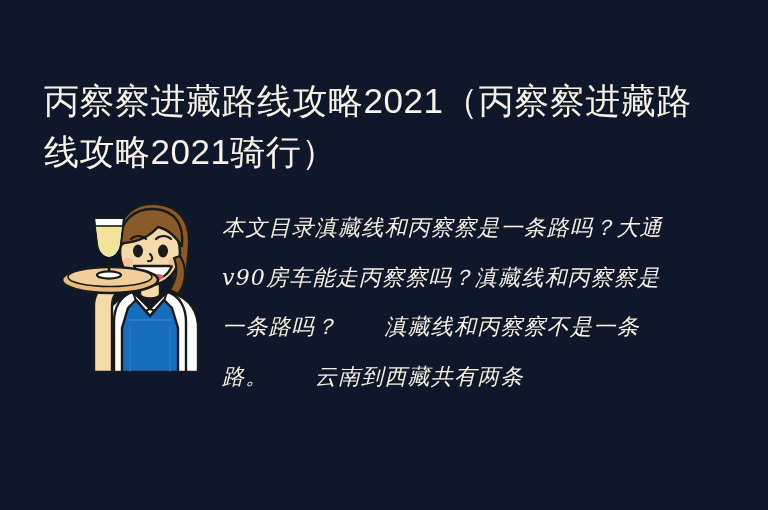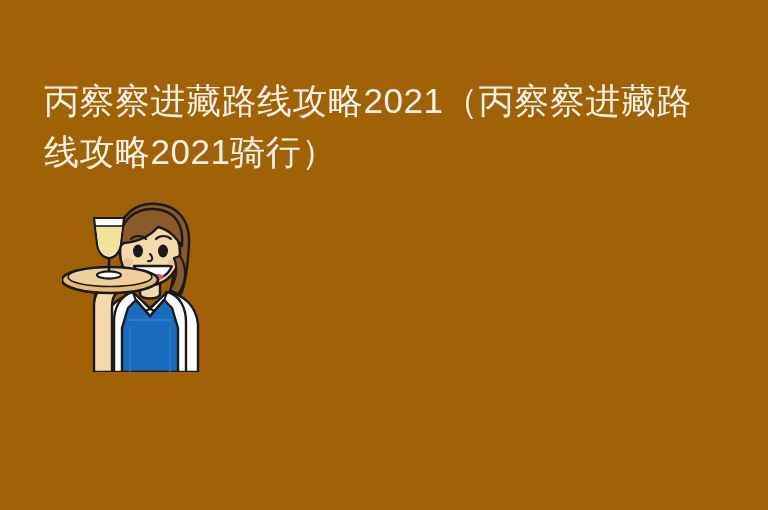--- a/index.html
+++ b/index.html
@@ -11,21 +11,21 @@
     height: 510px;
     overflow: hidden;
     background: #8a6c42;
     font-family: "Liberation Sans", "DejaVu Sans", sans-serif;
   }
 
   #page {
     position: relative;
     width: 768px;
     height: 510px;
-    background: #a16207;
+    background: #0f172a;
   }
 
   
   #article-title {
     position: absolute;
     left: 44px;
     top: 52px;
     width: 660px;
     color: #f7f2e7;
     font-size: 35px;
@@ -123,14 +123,15 @@
       <g stroke="#1a1a1a" stroke-width="2.2" stroke-linejoin="round">
         <path d="M32 22 L62 22 L59 48 C58 57 52 62 47 62 C42 62 36 57 35 48 Z" fill="#ffffff"></path>
         <path d="M34 30 L60 30 L57.5 48 C56.5 56 51 60 47 60 C43 60 37.5 56 36.5 48 Z" fill="#f3e39a" stroke="none"></path>
         <path d="M34 30 L60 30" stroke="#1a1a1a" stroke-width="1.6"></path>
         <path d="M47 62 L47 78" stroke="#1a1a1a" stroke-width="2.6" fill="none"></path>
         <ellipse cx="47" cy="79" rx="12" ry="3.6" fill="#ffffff"></ellipse>
       </g>
     </svg>
   </div>
 
+  <div id="article-body">本文目录滇藏线和丙察察是一条路吗？大通v90房车能走丙察察吗？滇藏线和丙察察是一条路吗？　　滇藏线和丙察察不是一条路。　　云南到西藏共有两条</div>
 
 </div>
 
 </body></html>

